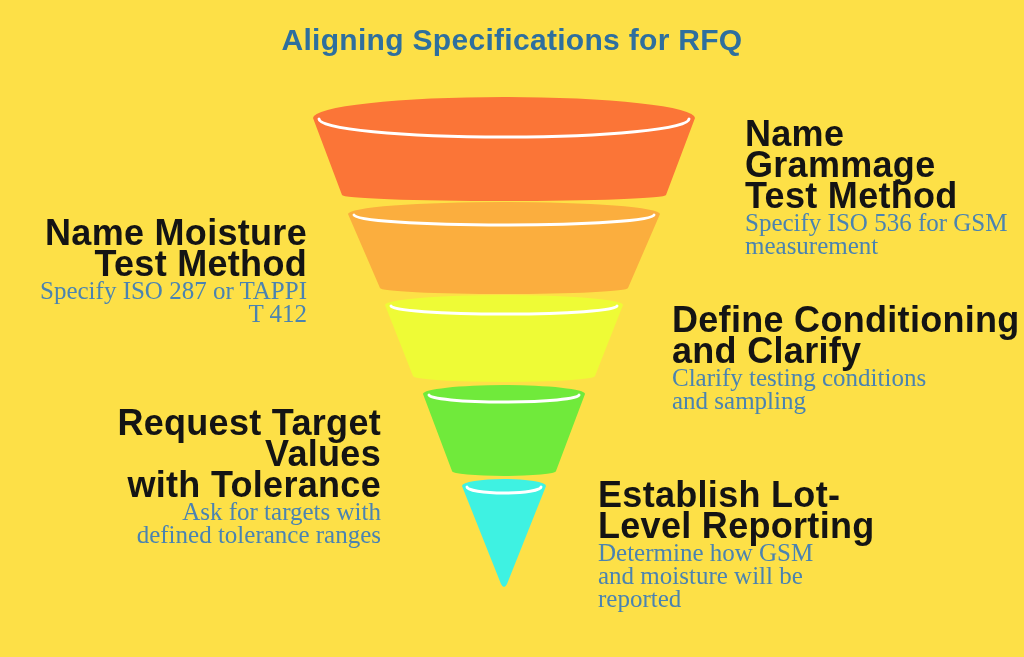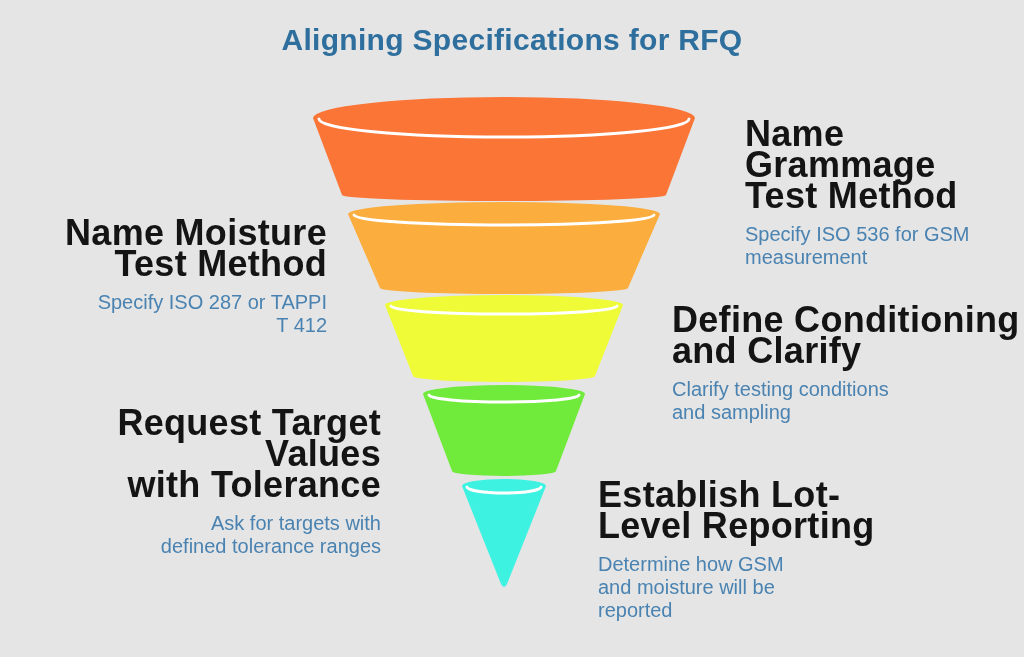--- a/index.html
+++ b/index.html
@@ -4,21 +4,21 @@
 <style>
   html, body {
     margin: 0;
     padding: 0;
     background: #ffffff;
   }
   .canvas {
     position: relative;
     width: 1024px;
     height: 657px;
-    background: #e5e5e5;
+    background: #fde047;
     overflow: hidden;
     font-family: "Liberation Sans", sans-serif;
   }
   .page-title {
     position: absolute;
     left: 0;
     right: 0;
     top: 22px;
     margin: 0;
     text-align: center;
@@ -43,25 +43,25 @@
   }
   .stage-heading {
     font-size: 36px;
     line-height: 31px;
     font-weight: bold;
     letter-spacing: 0.3px;
     color: var(--heading-color, #141414);
     white-space: pre-line;
   }
   .stage-desc {
-    margin-top: 12px;
-    font-size: 20px;
+    font-size: 25px;
     line-height: 23px;
     color: var(--desc-color, #4A83B1);
     white-space: pre-line;
+    font-family: Liberation Serif, serif;
   }
 </style>
 </head>
 <body>
 
 <div class="canvas">
 
   <h1 class="page-title">Aligning Specifications for RFQ</h1>
 
   <svg class="funnel-svg" viewBox="0 0 1024 657" aria-hidden="true">
@@ -82,21 +82,21 @@
     <path d="M 467 487 A 37 6 0 0 0 541 487" fill="none" stroke="#FFFFFF" stroke-width="3" stroke-linecap="round"></path>
   </svg>
 
   <div class="label-block" style="left:745px; top:118px;">
     <div class="stage-heading">Name Grammage
 Test Method</div>
     <div class="stage-desc">Specify ISO 536 for GSM
 measurement</div>
   </div>
 
-  <div class="label-block align-right" style="right:697px; top:217px;">
+  <div class="label-block align-right" style="right:717px; top:217px;">
     <div class="stage-heading">Name Moisture
 Test Method</div>
     <div class="stage-desc">Specify ISO 287 or TAPPI
 T 412</div>
   </div>
 
   <div class="label-block" style="left:672px; top:304px;">
     <div class="stage-heading">Define Conditioning
 and Clarify</div>
     <div class="stage-desc">Clarify testing conditions

